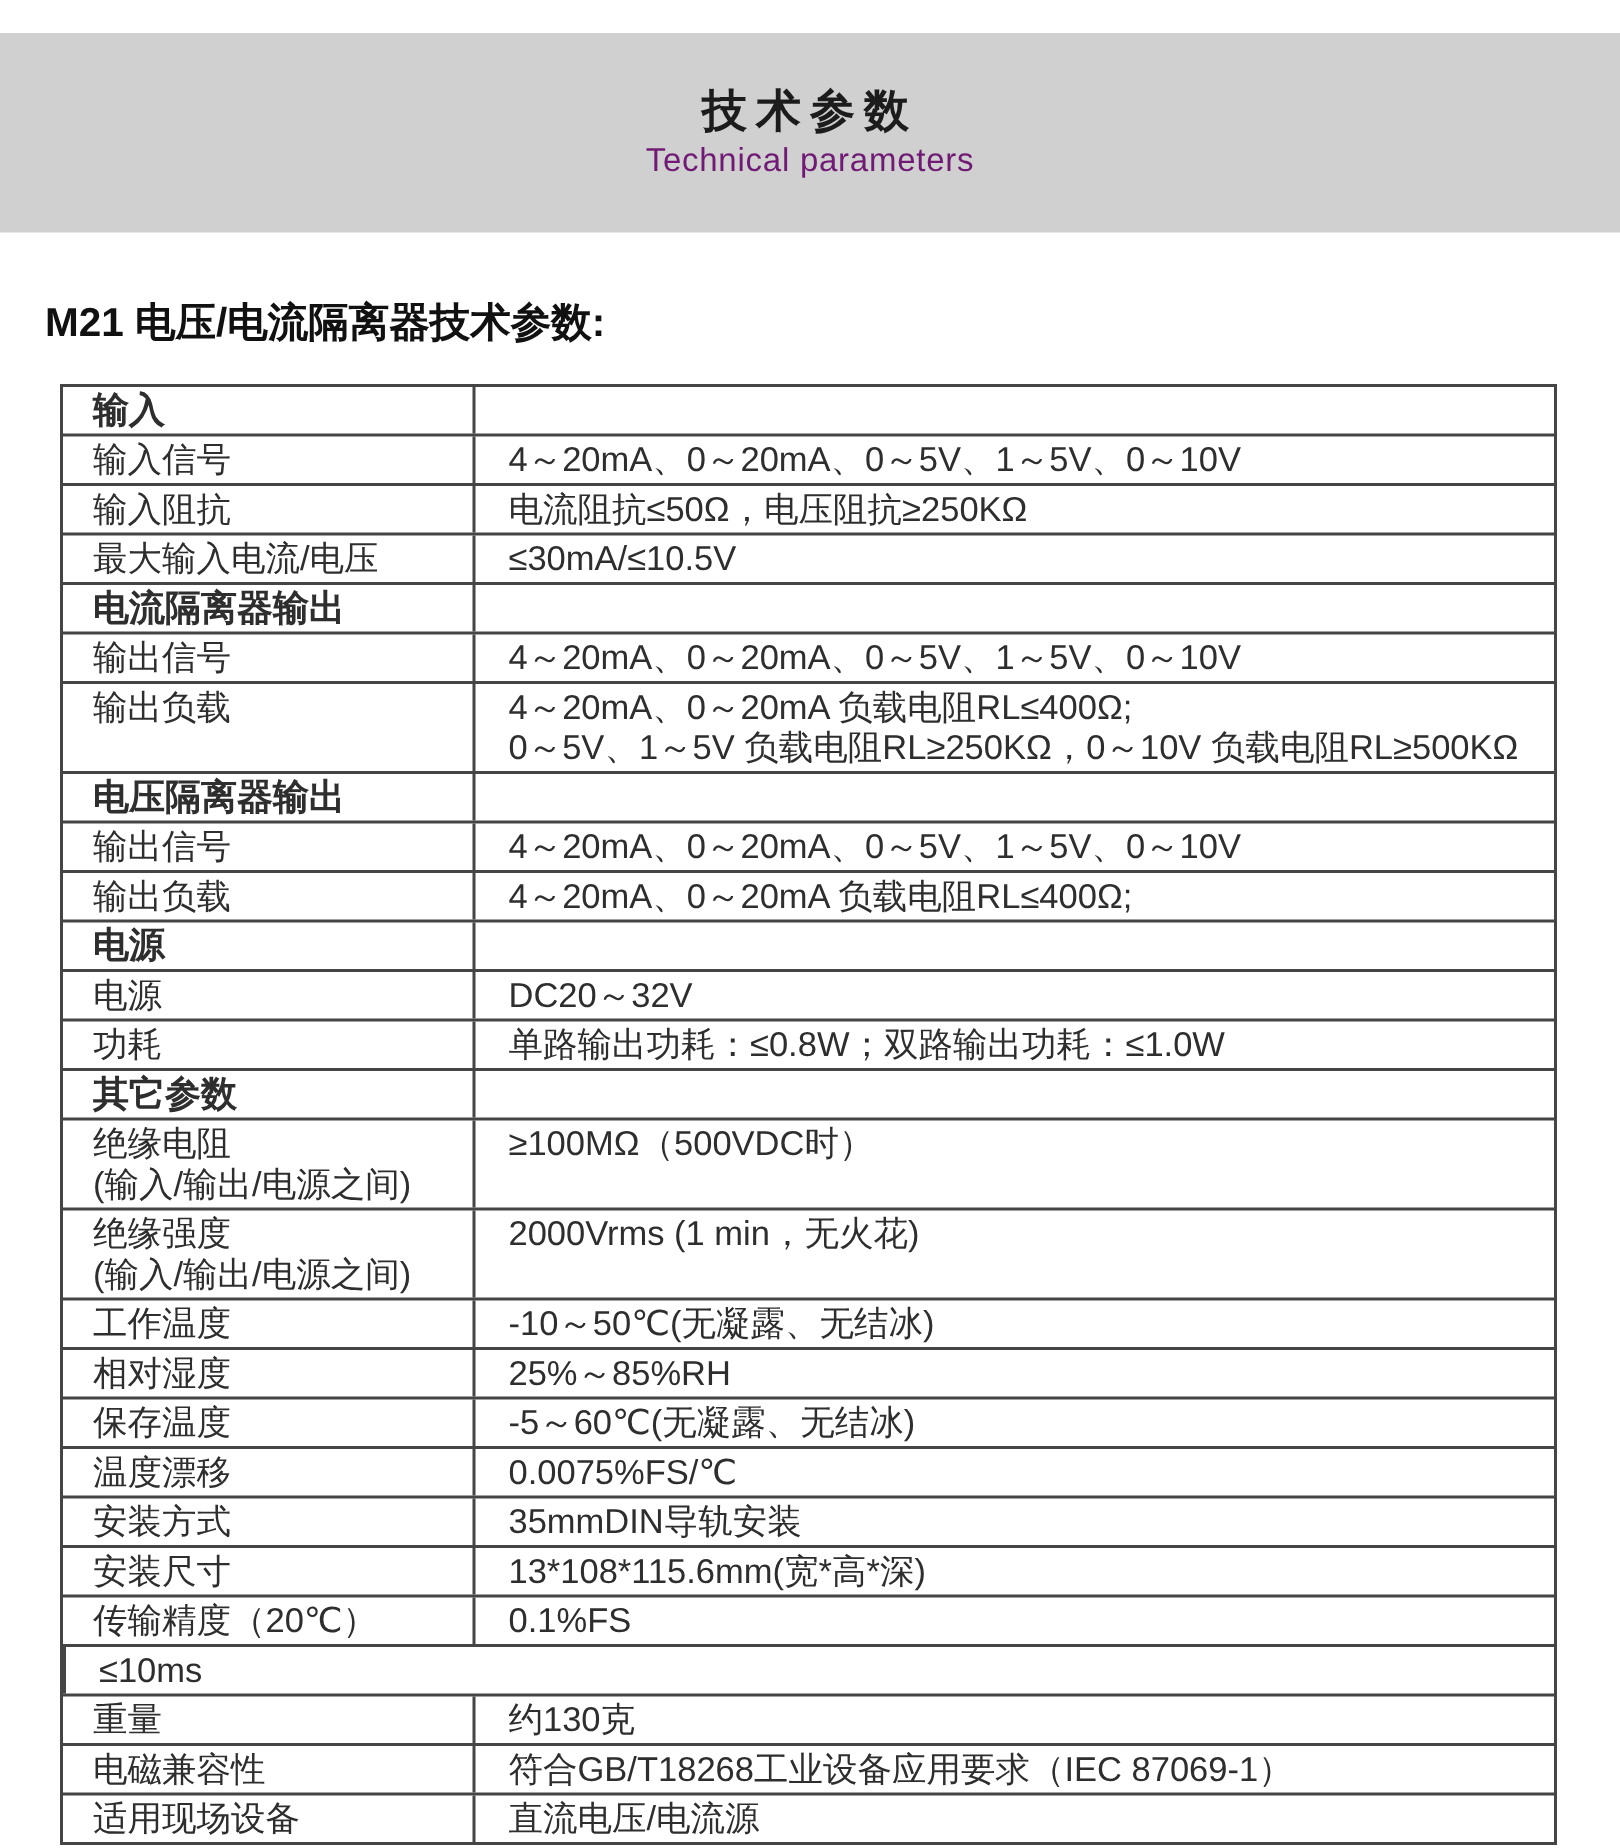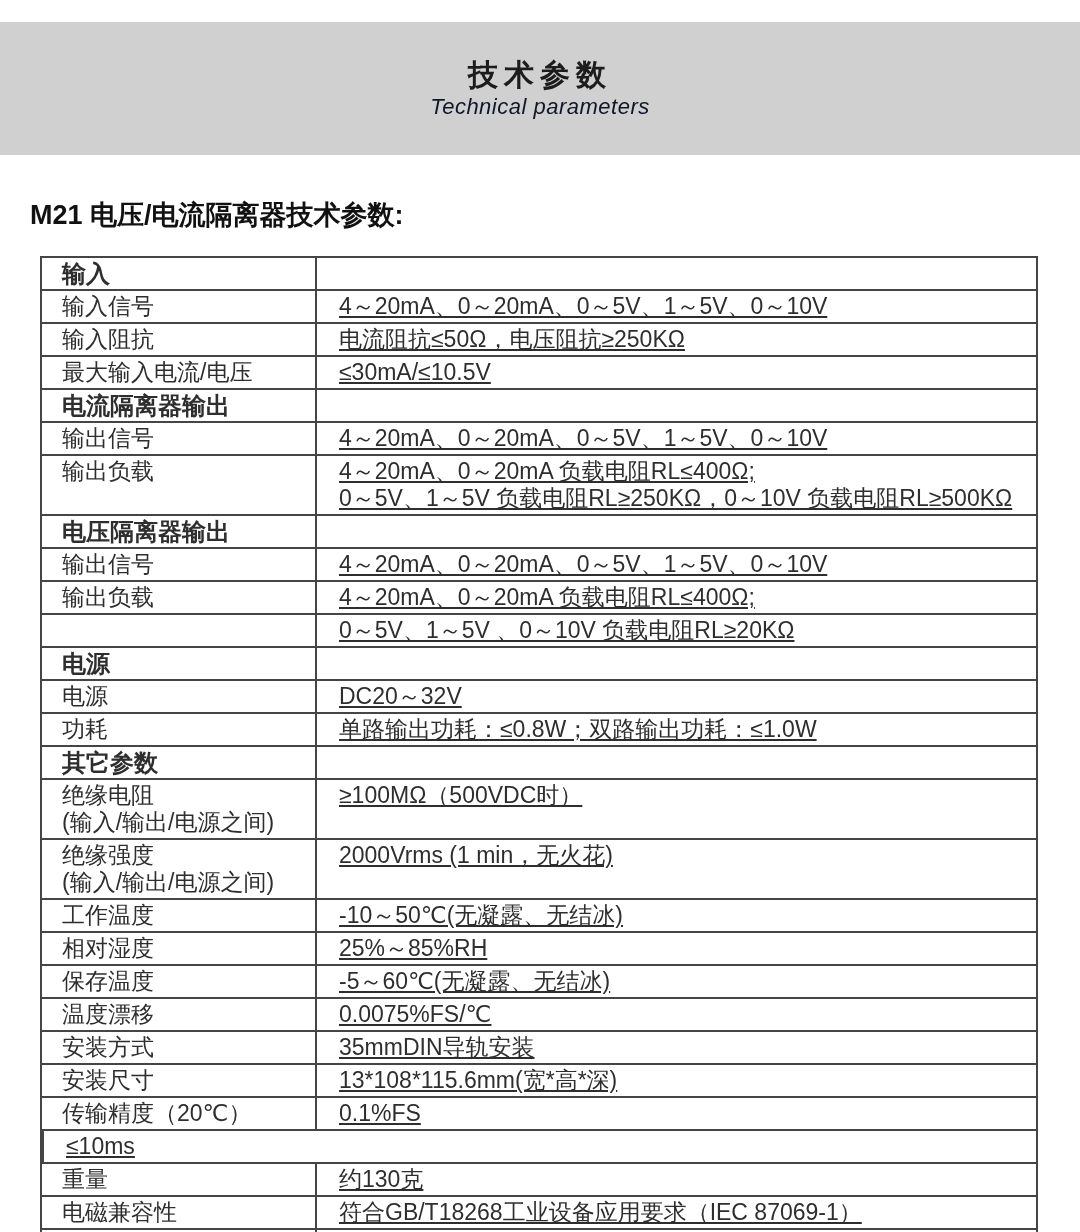--- a/index.html
+++ b/index.html
@@ -24,24 +24,23 @@
   .band .title{
     font-size:30px;
     font-weight:700;
     letter-spacing:6px;
     color:#1c1c1c;
     line-height:1.1;
   }
   .band .subtitle{
     font-size:22px;
     font-weight:400;
-    color:#0f172a;
+    color:#701a75;
     margin-top:3px;
     letter-spacing:0.5px;
-    font-style:italic;
   }
   .section-heading{
     margin:42px 0 0 30px;
     font-size:27px;
     font-weight:700;
     color:#111111;
   }
   .spec-table{
     margin:23px 0 0 40px;
     width:998px;
@@ -56,21 +55,20 @@
   .cell{
     font-size:23px;
     line-height:27px;
     padding:2px 4px 2px 20px;
     white-space:nowrap;
     overflow:hidden;
   }
   .cell.value{
     border-left:2px solid var(--border);
     padding-left:22px;
-    text-decoration:underline;
   }
   .row.section .cell.label{
     font-weight:700;
     font-size:24px;
   }
 </style>
 </head>
 <body>
 
 <div>
@@ -114,24 +112,20 @@
         <div class="cell label">电压隔离器输出</div>
         <div class="cell value"></div>
       </div>
       <div class="row">
         <div class="cell label">输出信号</div>
         <div class="cell value">4～20mA、0～20mA、0～5V、1～5V、0～10V</div>
       </div>
       <div class="row">
         <div class="cell label">输出负载</div>
         <div class="cell value">4～20mA、0～20mA 负载电阻RL≤400Ω;</div>
-      </div>
-      <div class="row">
-        <div class="cell label"></div>
-        <div class="cell value">0～5V、1～5V 、0～10V 负载电阻RL≥20KΩ</div>
       </div>
       <div class="row section">
         <div class="cell label">电源</div>
         <div class="cell value"></div>
       </div>
       <div class="row">
         <div class="cell label">电源</div>
         <div class="cell value">DC20～32V</div>
       </div>
       <div class="row">

